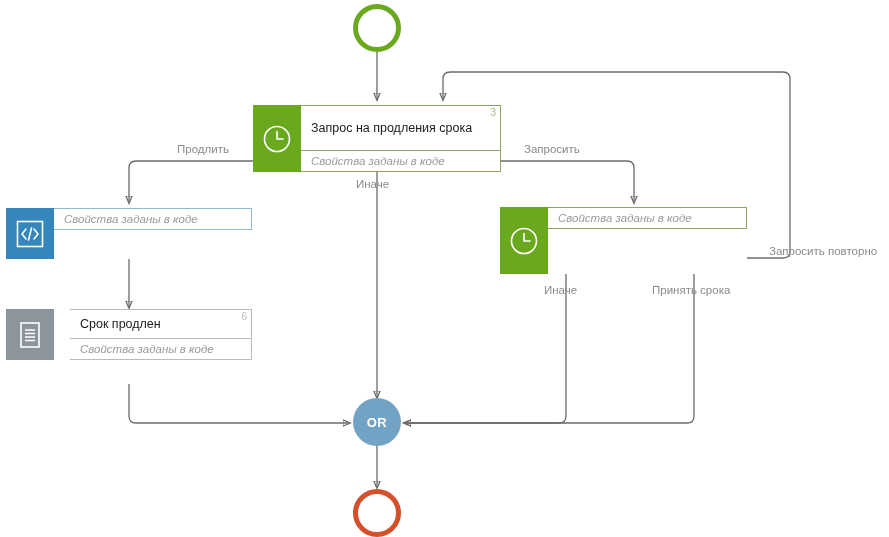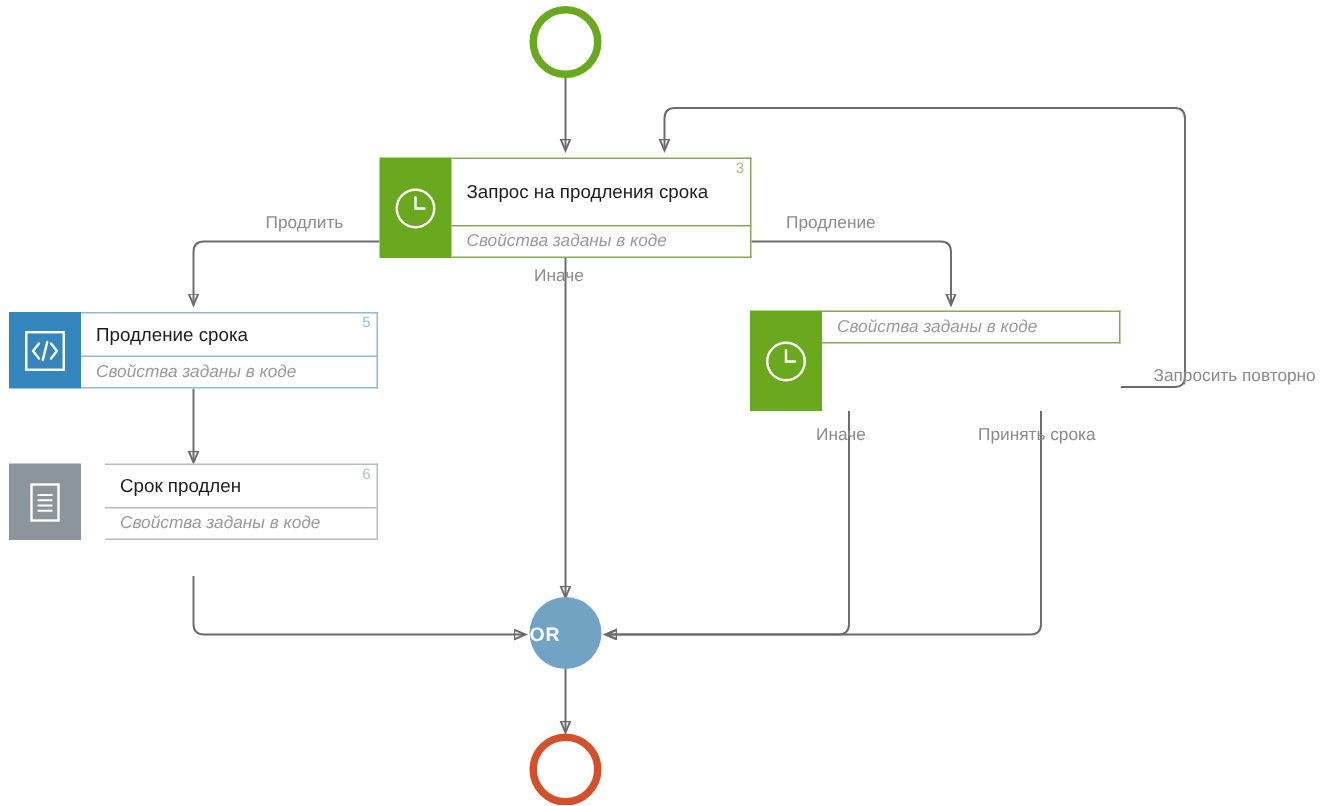--- a/index.html
+++ b/index.html
@@ -119,20 +119,21 @@
     border: 5px solid #d4502a;
   }
   
   .gateway {
     position: absolute;
     border-radius: 50%;
     background: #73a3c4;
     color: #ffffff;
     display: flex;
     align-items: center;
+    justify-content: center;
     font-size: 13px;
     font-weight: bold;
     letter-spacing: 0.5px;
   }
   
   .edge-label {
     position: absolute;
     font-size: 11.5px;
     color: #8a8a8a;
     white-space: nowrap;
@@ -199,24 +200,20 @@
   <div class="node blue" style="left:6px; top:208px; width:246px; height:51px;">
     <div class="node-icon">
       <svg width="30" height="30" viewBox="0 0 30 30" aria-hidden="true">
         <rect x="2.5" y="2.5" width="25" height="25" fill="none" stroke="#ffffff" stroke-width="1.6"></rect>
         <path d="M11,10 L7,15 L11,20" fill="none" stroke="#ffffff" stroke-width="1.6" stroke-linecap="round" stroke-linejoin="round"></path>
         <path d="M19,10 L23,15 L19,20" fill="none" stroke="#ffffff" stroke-width="1.6" stroke-linecap="round" stroke-linejoin="round"></path>
         <path d="M16.5,9 L13.5,21" fill="none" stroke="#ffffff" stroke-width="1.6" stroke-linecap="round"></path>
       </svg>
     </div>
     <div class="node-body">
-      <div class="node-title-row">
-        <span class="node-title">Продление срока</span>
-        <span class="node-num">5</span>
-      </div>
       <div class="node-sub">Свойства заданы в коде</div>
     </div>
   </div>
 
   <div class="node gray" style="left:6px; top:309px; width:246px; height:51px;gap:16px;">
     <div class="node-icon">
       <svg width="30" height="30" viewBox="0 0 30 30" aria-hidden="true">
         <rect x="6" y="3" width="18" height="24" fill="none" stroke="#ffffff" stroke-width="1.6"></rect>
         <path d="M10,10 L20,10 M10,13.5 L20,13.5 M10,17 L20,17 M10,20.5 L20,20.5" stroke="#ffffff" stroke-width="1.4" fill="none"></path>
       </svg>
@@ -237,21 +234,21 @@
         <path d="M15,7.5 L15,15 L21,15" fill="none" stroke="#ffffff" stroke-width="1.6" stroke-linecap="round"></path>
       </svg>
     </div>
     <div class="node-body">
       <div class="node-sub">Свойства заданы в коде</div>
     </div>
   </div>
 
   <div class="edge-label" style="left:177px; top:143px;">Продлить</div>
 
-  <div class="edge-label" style="left:524px; top:143px;">Продление</div>
+  <div class="edge-label" style="left:524px; top:143px;">Запросить</div>
 
   <div class="edge-label" style="left:356px; top:178px;">Иначе</div>
 
   <div class="edge-label" style="left:544px; top:284px;">Иначе</div>
 
   <div class="edge-label" style="left:652px; top:284px;">Принять срока</div>
 
   <div class="edge-label" style="left:769px; top:245px;">Запросить повторно</div>
 
 </div>

